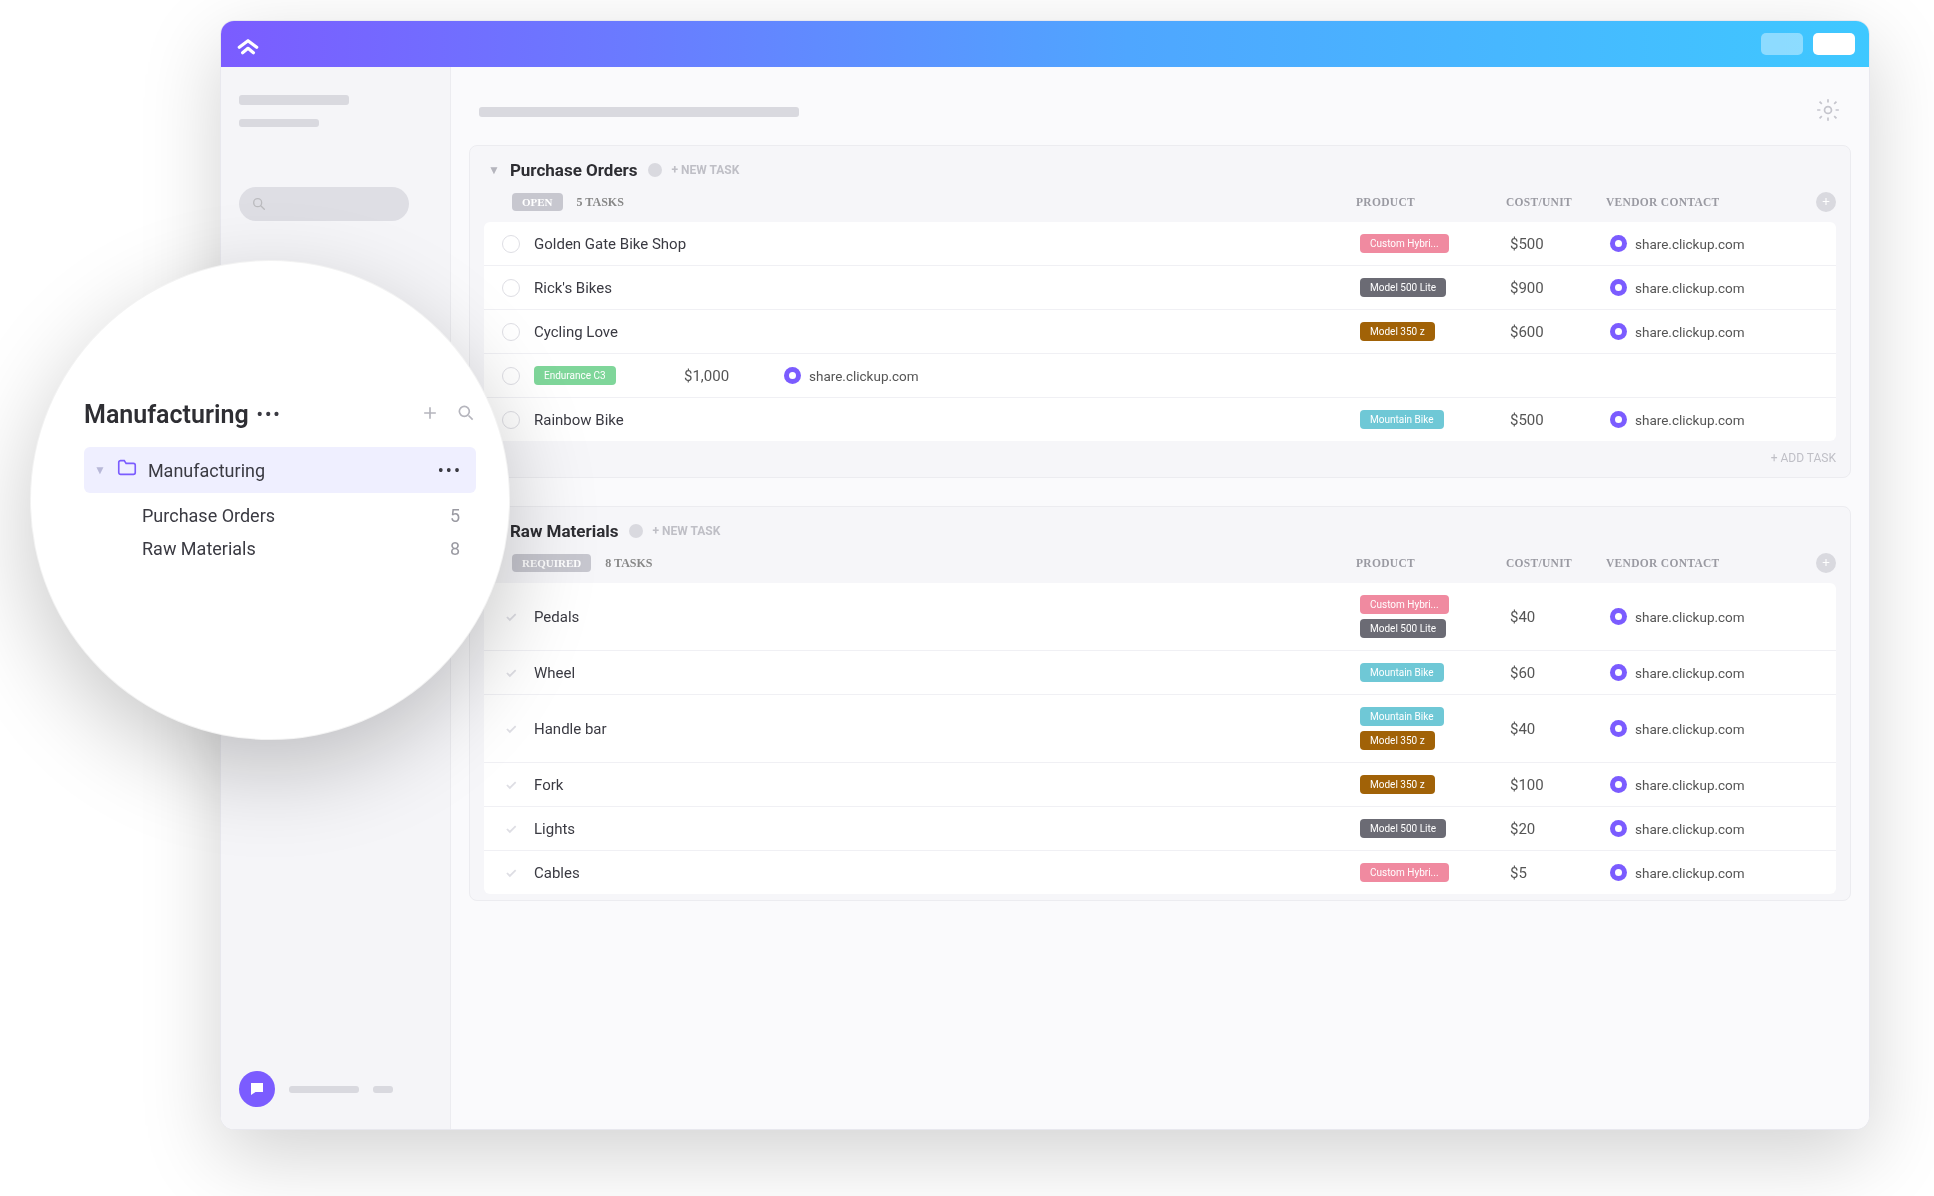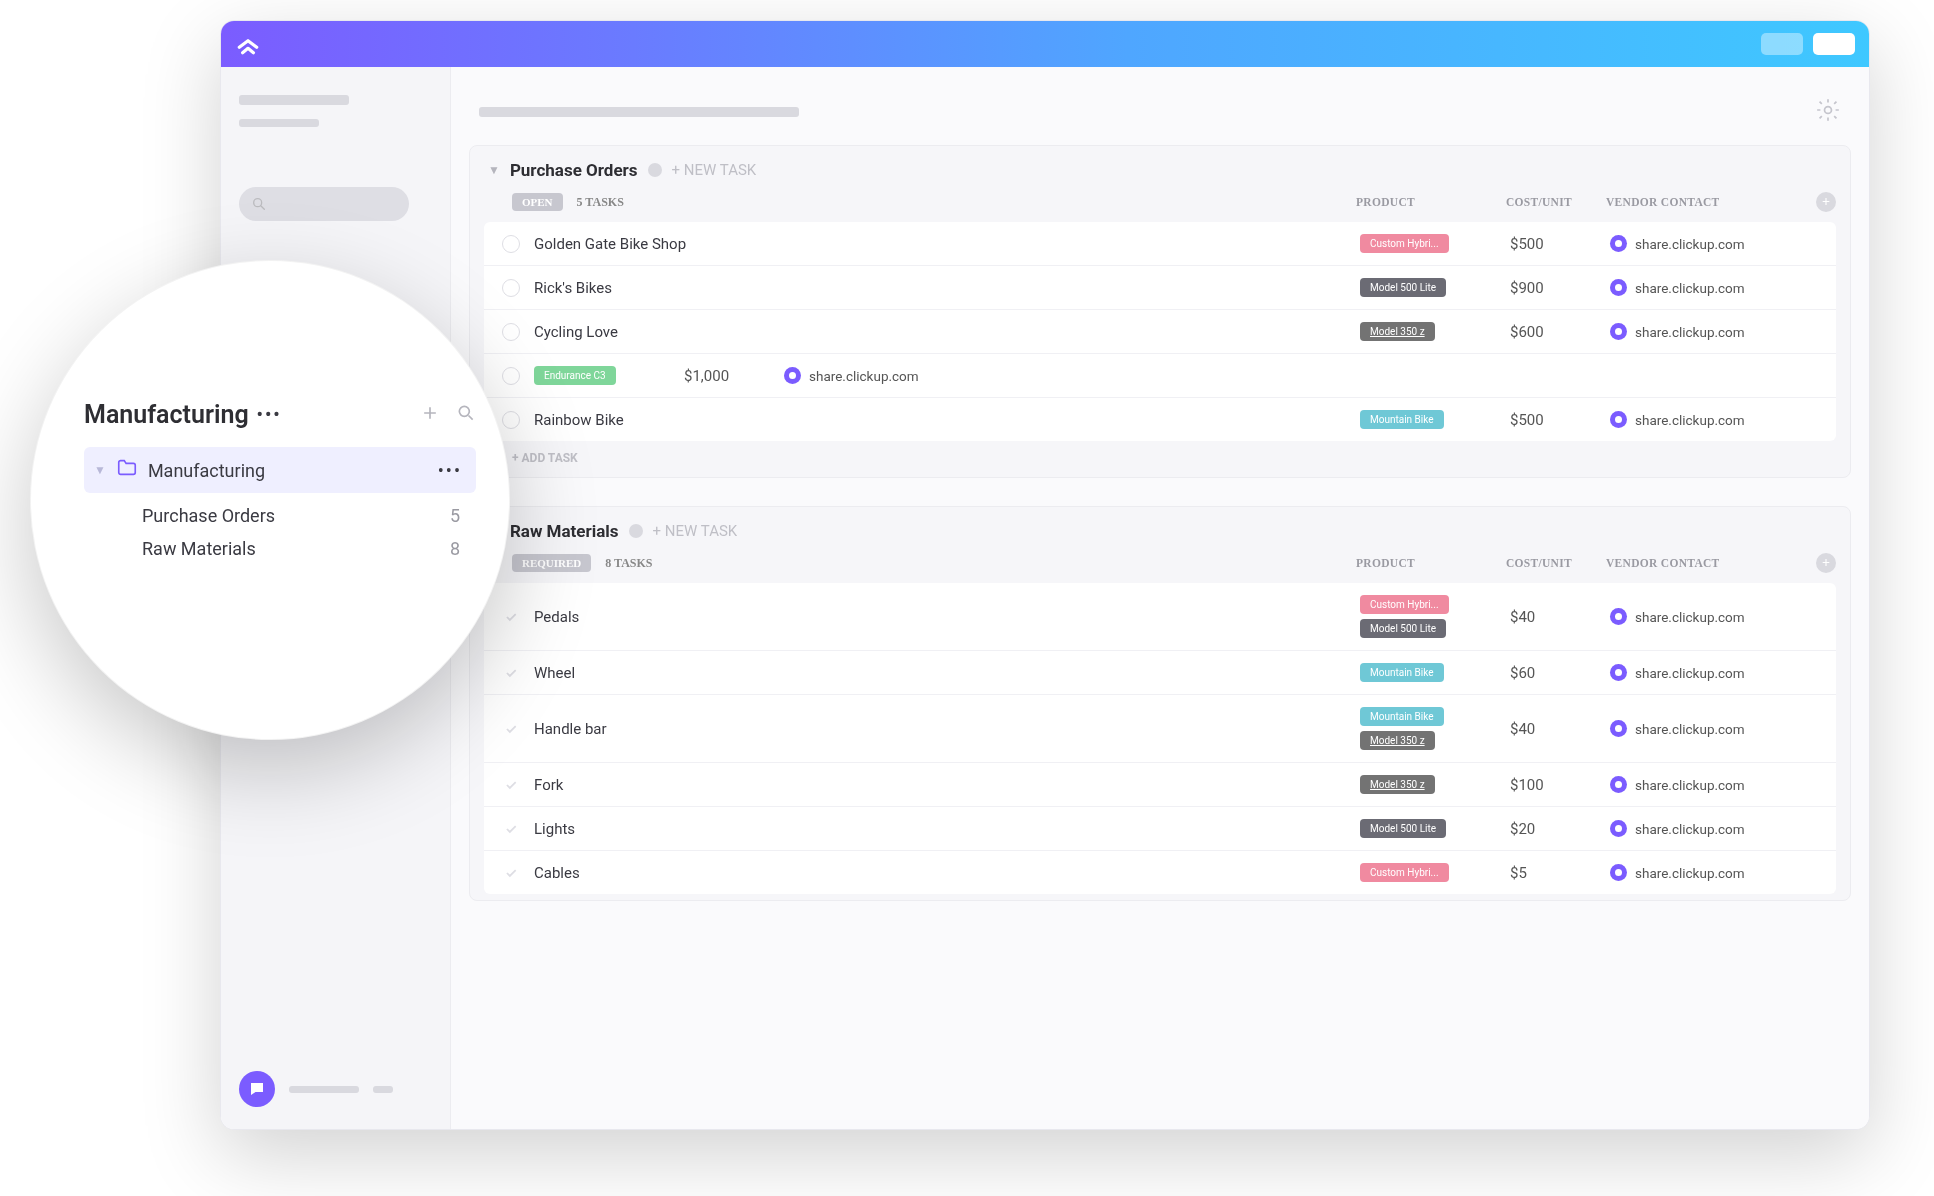--- a/index.html
+++ b/index.html
@@ -100,21 +100,21 @@
   display: flex; align-items: center; gap: 10px;
   font-size: 17px; font-weight: 700; color: #2e2e33;
   padding-left: 4px;
 }
 .caret { color: #b5b5bd; font-size: 12px; }
 .info-dot {
   width: 14px; height: 14px; border-radius: 50%;
   background: #d9d9df; display: inline-block;
 }
 .new-task-link {
-  font-size: 15px; color: #bfbfc6; font-weight: 400;
+  font-size: 12px; color: #bfbfc6; font-weight: 700;
 }
 .group-sub {
   display: flex; align-items: center; gap: 14px;
   padding: 12px 0 10px 28px;
   font-size: 12.5px; color: #a8a8b0; font-family: Liberation Serif, serif;
 }
 .status-badge {
   padding: 3px 10px; border-radius: 4px; font-size: 11px; font-weight: 700; color: #fff;
 }
 .status-open { background: #c7c7cf; }
@@ -171,21 +171,21 @@
   background: #7b5cff; display: flex; align-items: center; justify-content: center;
 }
 .vendor-icon::after {
   content: ""; width: 7px; height: 7px; border-radius: 50%;
   background: #fff; border: 2px solid #7b5cff; box-shadow: inset 0 0 0 1px #fff;
 }
 .row-plus { width: 24px; color: #dedee4; }
 
 .add-task-row {
   padding: 10px 0 6px 28px;
-  font-size: 12px; color: #bfbfc6; font-weight: 700;
+  font-size: 12px; color: #bfbfc6; font-weight: 400; text-align: right;
 }
 
 
 .magnifier {
   position: absolute;
   left: 30px;
   top: 260px;
   width: 480px;
   height: 480px;
   border-radius: 50%;
@@ -216,21 +216,21 @@
 .magnifier .folder-row .dots2 { margin-left: auto; letter-spacing: 2px; color: #3a3a42; }
 .magnifier .list-row {
   padding: 12px 16px 0 58px;
   display: flex; align-items: center;
   font-size: 18px; color: #3a3a42;
 }
 .magnifier .list-row .count { margin-left: auto; color: #9a9aa2; }
 
 .tag-hybrid { background: #f08aa0; }
 .tag-500 { background: #6b6b74; }
-.tag-350 { background: #737373; text-decoration: underline; }
+.tag-350 { background: #a16207; }
 .tag-endurance { background: #7fd69a; }
 .tag-mountain { background: #6fc8d6; }
 </style>
 </head>
 <body>
 
 <div class="app-window">
 
   <div class="topbar">
     <div class="logo">

